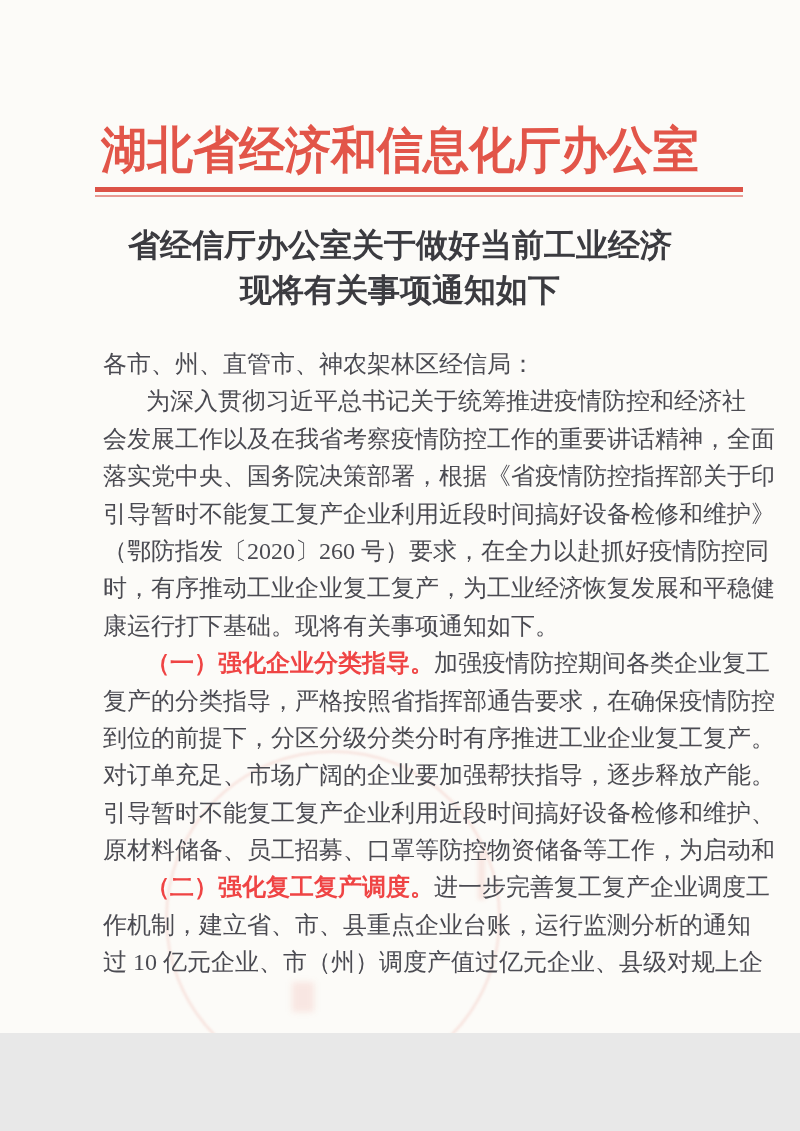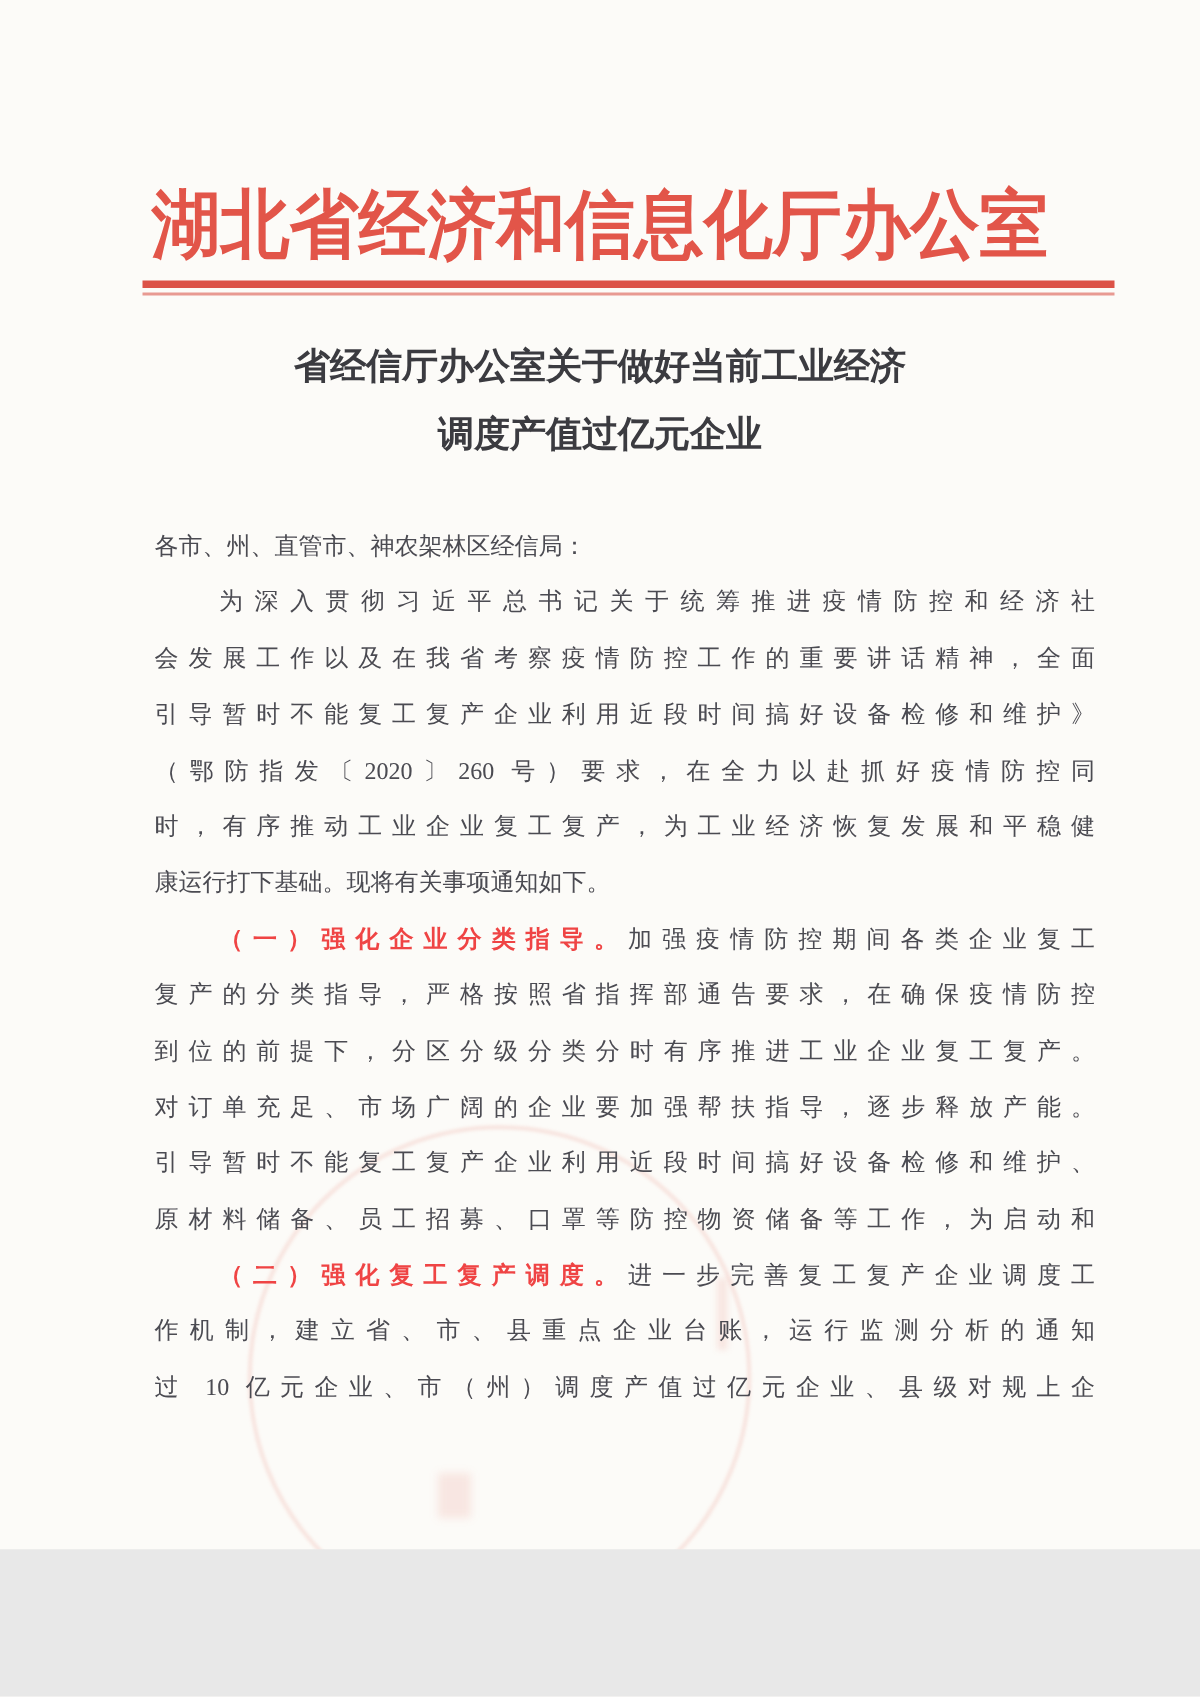--- a/index.html
+++ b/index.html
@@ -48,33 +48,33 @@
     background: var(--rule-red-light, #e89a92);
   }
 
   
   .doc-title {
     position: absolute;
     top: 223px;
     left: 0;
     width: 100%;
     text-align: center;
-    font-size: 24px;
+    font-size: 32px;
     line-height: 45px;
     font-weight: 700;
     color: var(--title-ink, #3b3b40);
   }
 
   
   .body-block {
     position: absolute;
     top: 346px;
     left: 103px;
     width: 627px;
-    font-size: 16px;
+    font-size: 24px;
     color: var(--body-ink, #4b4b52);
   }
   .line {
     height: 37.4px;
     line-height: 37.4px;
     white-space: nowrap;
     text-align: justify;
     text-align-last: justify;
     box-sizing: border-box;
   }
@@ -142,31 +142,32 @@
 
   <div class="letterhead">湖北省经济和信息化厅办公室</div>
 
   <div class="head-rule">
     <div class="thick"></div>
     <div class="thin"></div>
   </div>
 
   <div class="doc-title">
     <div>省经信厅办公室关于做好当前工业经济</div>
-    <div>调度产值过亿元企业</div>
+    <div>现将有关事项通知如下</div>
   </div>
 
   <div class="seal-circle"></div>
   <div class="seal-mark-1"></div>
   <div class="seal-mark-2"></div>
 
   <div class="body-block">
     <div class="line short">各市、州、直管市、神农架林区经信局：</div>
     <div class="line indent">为深入贯彻习近平总书记关于统筹推进疫情防控和经济社</div>
     <div class="line">会发展工作以及在我省考察疫情防控工作的重要讲话精神，全面</div>
+    <div class="line">落实党中央、国务院决策部署，根据《省疫情防控指挥部关于印</div>
     <div class="line">引导暂时不能复工复产企业利用近段时间搞好设备检修和维护》</div>
     <div class="line">（鄂防指发〔2020〕260 号）要求，在全力以赴抓好疫情防控同</div>
     <div class="line">时，有序推动工业企业复工复产，为工业经济恢复发展和平稳健</div>
     <div class="line short">康运行打下基础。现将有关事项通知如下。</div>
     <div class="line indent"><span class="lead">（一）强化企业分类指导。</span><span>加强疫情防控期间各类企业复工</span></div>
     <div class="line">复产的分类指导，严格按照省指挥部通告要求，在确保疫情防控</div>
     <div class="line">到位的前提下，分区分级分类分时有序推进工业企业复工复产。</div>
     <div class="line">对订单充足、市场广阔的企业要加强帮扶指导，逐步释放产能。</div>
     <div class="line">引导暂时不能复工复产企业利用近段时间搞好设备检修和维护、</div>
     <div class="line">原材料储备、员工招募、口罩等防控物资储备等工作，为启动和</div>

